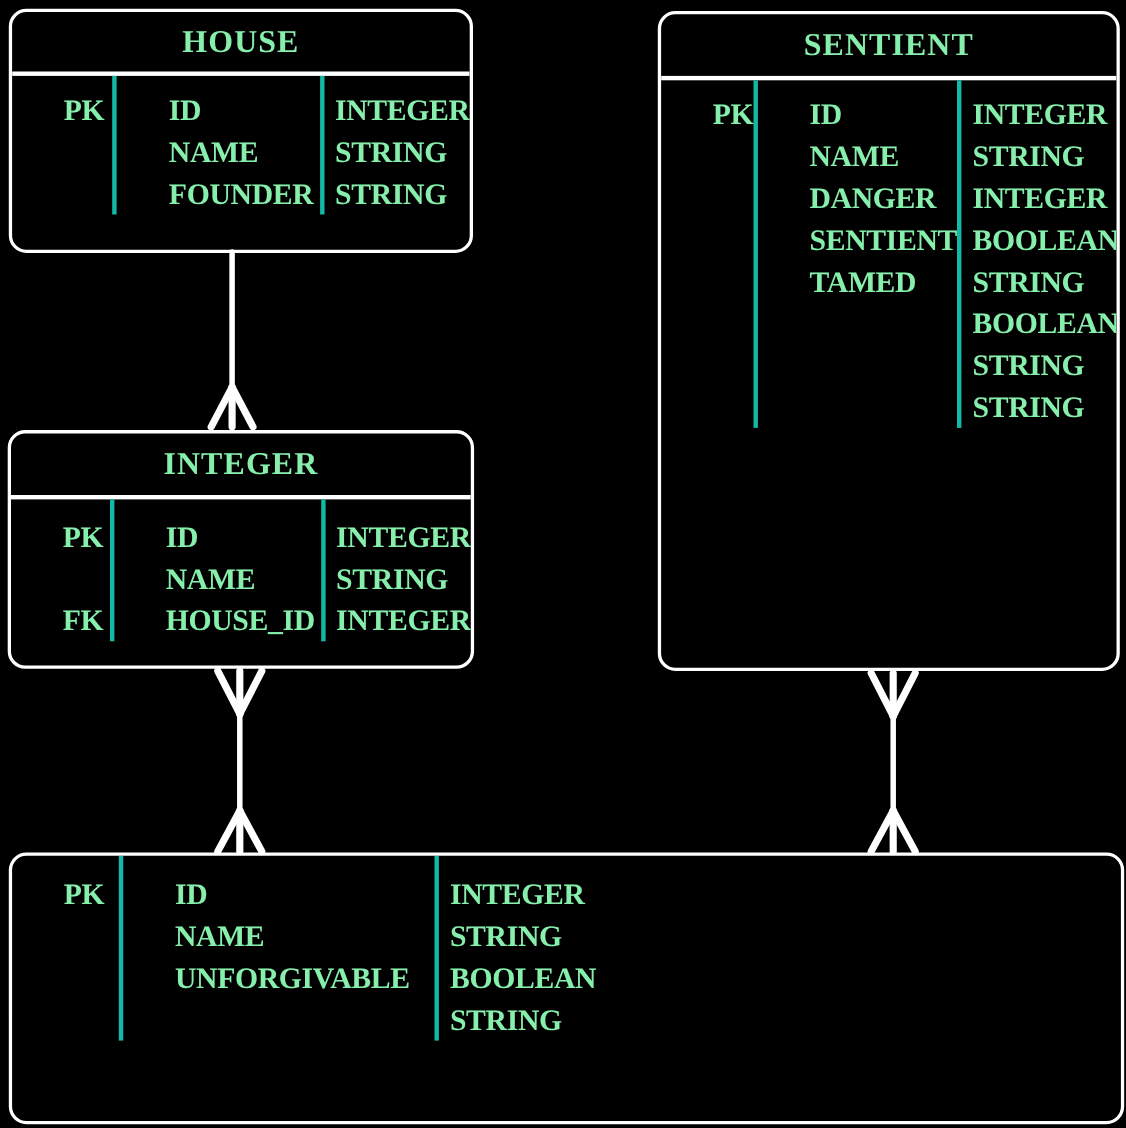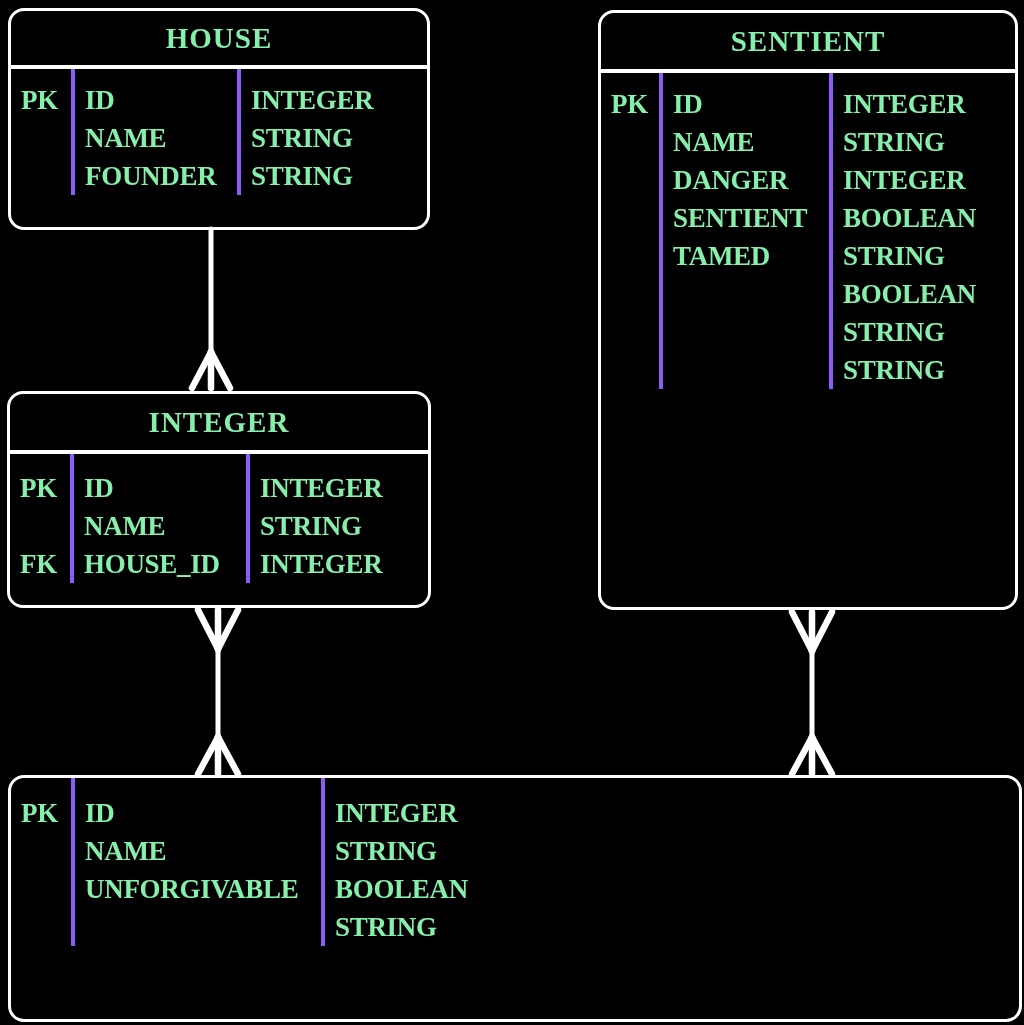--- a/index.html
+++ b/index.html
@@ -10,21 +10,21 @@
   .entity{
     position:absolute;background:#000;border:3px solid #fff;border-radius:16px;
     overflow:hidden;box-sizing:border-box;
   }
   .entity-title{
     border-bottom:4px solid #fff;display:flex;align-items:center;justify-content:center;
     font-size:29px;font-weight:bold;letter-spacing:1px;
   }
   .entity-body{display:flex;align-items:stretch;}
   .col{box-sizing:border-box;}
-  .col-keys,.col-names{border-right:4px solid #8b5cf6;}
+  .col-keys,.col-names{border-right:4px solid #14b8a6;margin-left:37px;}
   .cell{
     height:38px;line-height:38px;padding-left:10px;font-size:27px;font-weight:bold;
     white-space:nowrap;letter-spacing:-0.3px;overflow:visible;
   }
   
   #entity-house{left:8px;top:8px;width:422px;height:222px;}
   #entity-house .entity-title{height:54px;}
   #entity-house .col{padding-top:12px;}
   #entity-house .col-keys{width:64px;}
   #entity-house .col-names{width:166px;}

